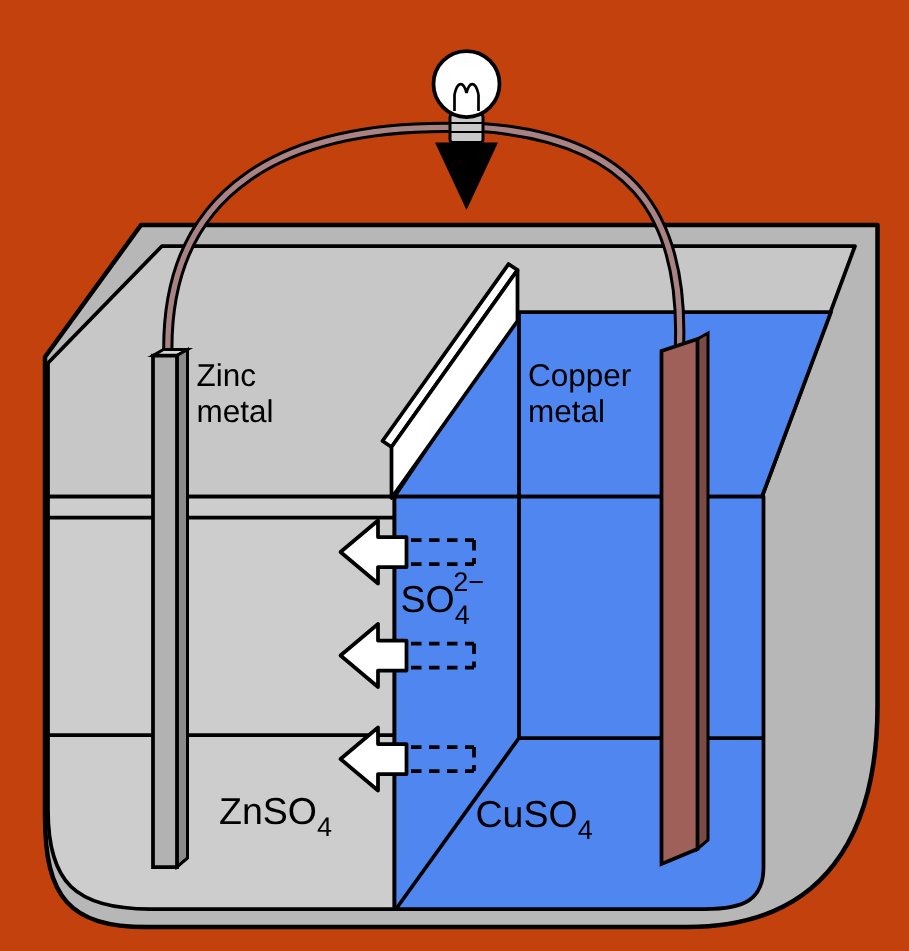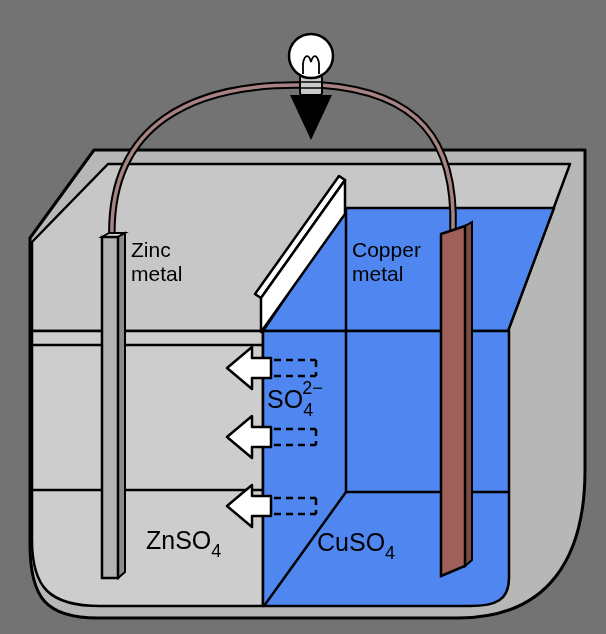--- a/index.html
+++ b/index.html
@@ -1,16 +1,16 @@
 <!DOCTYPE html>
 <html><head>
 <meta charset="utf-8">
 <style>
   html,body{margin:0;padding:0;background:#ffffff;}
-  .stage{position:relative;width:606px;height:634px;overflow:hidden;background:#737373;}
+  .stage{position:relative;width:606px;height:634px;overflow:hidden;background:#c2410c;}
   svg{display:block;}
   text, tspan{font-family:"Liberation Sans","DejaVu Sans",sans-serif;fill:#000;}
 </style>
 </head>
 <body>
 
 <div class="stage">
 <svg width="606" height="634" viewBox="0 0 606 634">
 
   <g>

